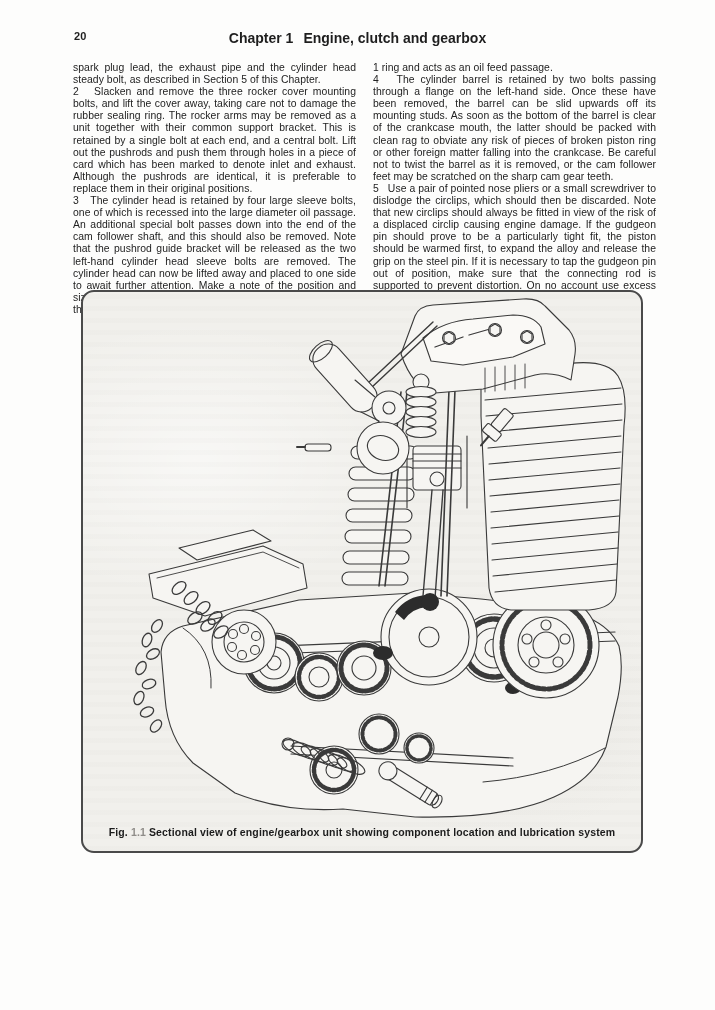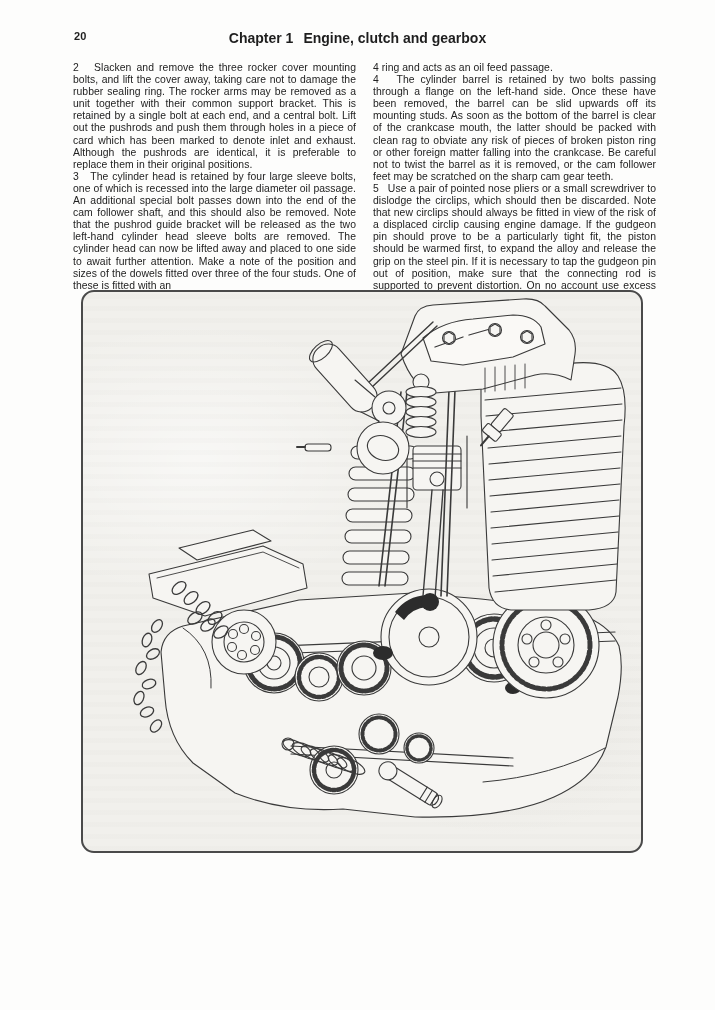--- a/index.html
+++ b/index.html
@@ -49,25 +49,26 @@
 
 <div class="page">
 
   <div class="page-header">
     <span class="page-num">20</span>
     <div class="chapter-title"><span>Chapter 1</span><span class="gap"></span><span>Engine, clutch and gearbox</span></div>
   </div>
 
   <div class="body-text">
     <div class="col">
+      <p>spark plug lead, the exhaust pipe and the cylinder head steady bolt, as described in Section 5 of this Chapter.</p>
       <p>2&nbsp;&nbsp;&nbsp;Slacken and remove the three rocker cover mounting bolts, and lift the cover away, taking care not to damage the rubber sealing ring. The rocker arms may be removed as a unit together with their common support bracket. This is retained by a single bolt at each end, and a central bolt. Lift out the pushrods and push them through holes in a piece of card which has been marked to denote inlet and exhaust. Although the pushrods are identical, it is preferable to replace them in their original positions.</p>
       <p>3&nbsp;&nbsp;&nbsp;The cylinder head is retained by four large sleeve bolts, one of which is recessed into the large diameter oil passage. An additional special bolt passes down into the end of the cam follower shaft, and this should also be removed. Note that the pushrod guide bracket will be released as the two left-hand cylinder head sleeve bolts are removed. The cylinder head can now be lifted away and placed to one side to await further attention. Make a note of the position and sizes of the dowels fitted over three of the four studs. One of these is fitted with an</p>
     </div>
     <div class="col">
-      <p>4 ring and acts as an oil feed passage.</p>
+      <p>1 ring and acts as an oil feed passage.</p>
       <p>4&nbsp;&nbsp;&nbsp;The cylinder barrel is retained by two bolts passing through a flange on the left-hand side. Once these have been removed, the barrel can be slid upwards off its mounting studs. As soon as the bottom of the barrel is clear of the crankcase mouth, the latter should be packed with clean rag to obviate any risk of pieces of broken piston ring or other foreign matter falling into the crankcase. Be careful not to twist the barrel as it is removed, or the cam follower feet may be scratched on the sharp cam gear teeth.</p>
       <p>5&nbsp;&nbsp;&nbsp;Use a pair of pointed nose pliers or a small screwdriver to dislodge the circlips, which should then be discarded. Note that new circlips should always be fitted in view of the risk of a displaced circlip causing engine damage. If the gudgeon pin should prove to be a particularly tight fit, the piston should be warmed first, to expand the alloy and release the grip on the steel pin. If it is necessary to tap the gudgeon pin out of position, make sure that the connecting rod is supported to prevent distortion. On no account use excess force.</p>
     </div>
   </div>
 
   <div class="figure-frame">
     <div class="ghost"></div>
 
     <svg class="engine-svg" width="558" height="524" viewBox="0 0 558 524" fill="none" stroke="#3a3a3a" stroke-width="1.1" stroke-linejoin="round" stroke-linecap="round">
 
@@ -269,15 +270,18 @@
         <path d="M222,151 L214,151" stroke-width="2"></path>
       </g>
 
       <g transform="rotate(40 416 128)">
         <rect x="410" y="112" width="12" height="22" rx="2" fill="#f6f5f2"></rect>
         <rect x="407" y="134" width="18" height="10" rx="2" fill="#f6f5f2"></rect>
         <path d="M416,144 L416,156" stroke-width="2"></path>
       </g>
     </svg>
 
+    <div class="fig-caption">
+      <span>Fig.</span><span class="fig-num">1.1</span><span>Sectional view of engine/gearbox unit showing component location and lubrication system</span>
+    </div>
   </div>
 
 </div>
 
 </body></html>

